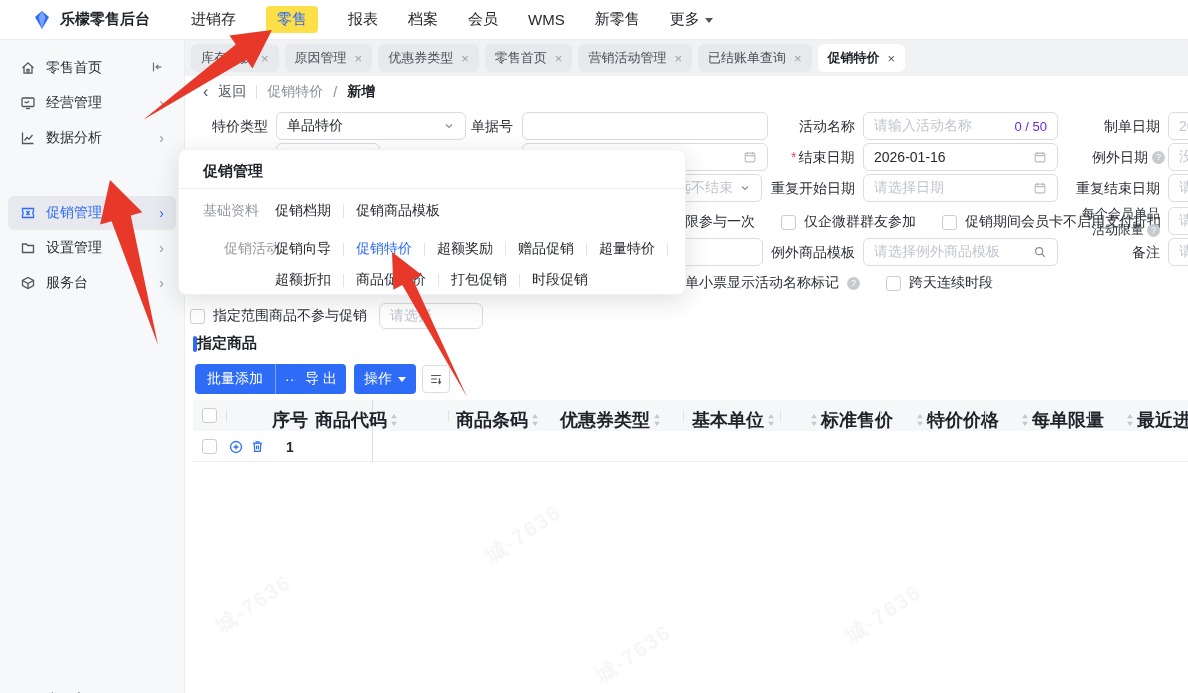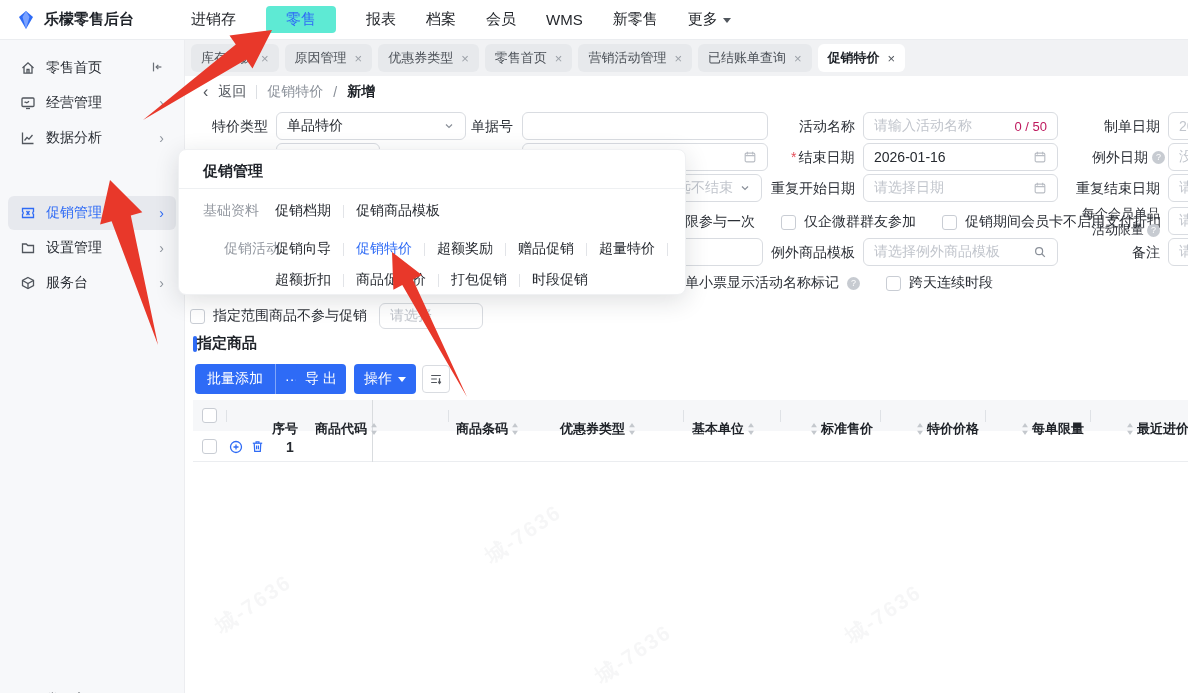--- a/index.html
+++ b/index.html
@@ -2,25 +2,25 @@
 <html><head>
 <meta charset="utf-8">
 <style>
   * { margin:0; padding:0; box-sizing:border-box; }
   body { font-family:"Liberation Sans","DejaVu Sans",sans-serif; background:#fff; }
   .screen { position:relative; width:1188px; height:693px; overflow:hidden; background:#fff; }
 
   
   .topbar { position:absolute; left:0; top:0; width:1188px; height:40px; background:#fff;
             border-bottom:1px solid #ebedf0; display:flex; align-items:center; z-index:5; }
-  .brand { display:flex; align-items:center; gap:8px; padding-left:16px; width:185px; }
+  .brand { display:flex; align-items:center; gap:8px; padding-left:32px; width:185px; }
   .brand-title { font-size:15px; font-weight:700; color:#1f2329; white-space:nowrap; }
   .nav { display:flex; align-items:center; gap:30px; padding-left:6px; }
   .nav-item { font-size:15px; color:#24272c; font-weight:500; white-space:nowrap; cursor:pointer; }
-  .nav-item.active { color:#2f6bf5; background:#5eead4; padding:4px 20px; border-radius:4px; }
+  .nav-item.active { color:#2f6bf5; background:#fde047; padding:4px 11px; border-radius:4px; }
   .nav-caret { display:inline-block; width:0; height:0; border-left:4px solid transparent;
                border-right:4px solid transparent; border-top:5px solid #51565d; margin-left:5px; vertical-align:middle; }
 
   
   .sidebar { position:absolute; left:0; top:40px; width:185px; height:653px; background:#f7f8fa;
              border-right:1px solid #ecedf0; z-index:4; }
   .side-item { position:absolute; left:8px; width:168px; height:34px; border-radius:6px;
                display:flex; align-items:center; gap:10px; padding:0 12px; font-size:14px; color:#2b2f36; cursor:pointer; }
   .side-item .chev { margin-left:auto; color:#8f959e; }
   .side-item.active { background:#e7e9ee; color:#2f6bf5; font-weight:500; }
@@ -44,21 +44,21 @@
   .crumb .lt { font-size:16px; color:#51565d; }
   .crumb .bar { width:1px; height:14px; background:#dcdfe3; }
   .crumb .dim { color:#8a9099; }
   .crumb .cur { color:#1f2329; font-weight:700; }
 
   .flabel { position:absolute; height:28px; line-height:28px; font-size:14px; color:#2b2f36;
             white-space:nowrap; z-index:3; font-weight:500; }
   .fld { position:absolute; height:28px; background:#fff; border:1px solid #d9dce1; border-radius:6px;
          display:flex; align-items:center; padding:0 10px; font-size:14px; color:#262a30; z-index:3; white-space:nowrap; overflow:hidden; }
   .ph { color:#c1c5cc; }
-  .cnt { margin-left:auto; color:#be185d; font-size:13px; }
+  .cnt { margin-left:auto; color:#6d28d9; font-size:13px; }
   .ico-r { margin-left:auto; flex:0 0 auto; }
   .star { color:#e34d59; margin-right:2px; }
   .cbrow { position:absolute; display:flex; align-items:center; gap:8px; font-size:14px; color:#2b2f36;
            z-index:3; white-space:nowrap; font-weight:500; }
   .cb { width:15px; height:15px; border:1px solid #c9cdd4; border-radius:3px; background:#fff; flex:0 0 auto; }
   .gap18 { width:10px; }
   .qi { width:13px; height:13px; border-radius:50%; background:#c7cbd1; color:#fff; font-size:9px;
         display:inline-flex; align-items:center; justify-content:center; flex:0 0 auto; }
   .two-line { position:absolute; width:96px; text-align:right; font-size:13px; color:#2b2f36;
               line-height:16px; z-index:3; font-weight:500; }
@@ -73,22 +73,22 @@
   .btn .dvd { width:1px; height:100%; background:rgba(255,255,255,.4); }
   .btn-icon { position:absolute; top:365px; width:28px; height:28px; background:#fff; border:1px solid #d9dce1;
               border-radius:4px; display:flex; align-items:center; justify-content:center; z-index:3; cursor:pointer; }
   .bcaret { width:0; height:0; border-left:4px solid transparent; border-right:4px solid transparent;
             border-top:5px solid #fff; margin-left:6px; }
 
   
   .thead-bg { position:absolute; left:193px; top:400px; width:995px; height:31px; background:#f6f7f9; z-index:2; }
   .trow-bg  { position:absolute; left:193px; top:431px; width:995px; height:31px; background:#fff;
               border-bottom:1px solid #ebedf0; z-index:2; }
-  .th { position:absolute; top:413px; height:31px; display:flex; align-items:center; gap:3px;
-        font-size:13px; font-weight:700; color:#20242a; z-index:3; white-space:nowrap; }
+  .th { position:absolute; top:404px; height:31px; display:flex; align-items:center; gap:3px;
+        font-size:18px; font-weight:700; color:#20242a; z-index:3; white-space:nowrap; }
   .vd { position:absolute; top:410px; width:1px; height:12px; background:#dfe2e6; z-index:3; }
   .vstrong { position:absolute; left:372px; top:400px; width:1px; height:62px; background:#d9dcdf; z-index:3; }
   .td { position:absolute; top:431px; height:31px; display:flex; align-items:center; z-index:3; }
 
   
   .popup { position:absolute; left:178px; top:149px; width:508px; height:146px; background:#fff;
            border:1px solid #f0f1f3; border-radius:8px; box-shadow:0 6px 24px rgba(31,35,41,.14); z-index:50; }
   .popup-title { position:absolute; left:24px; top:12px; font-size:15px; font-weight:700; color:#1f2329; }
   .popup-div { position:absolute; left:0; top:38px; width:100%; height:1px; background:#eef0f2; }
   .pgroup-label { position:absolute; left:24px; font-size:14px; color:#9499a1; }

